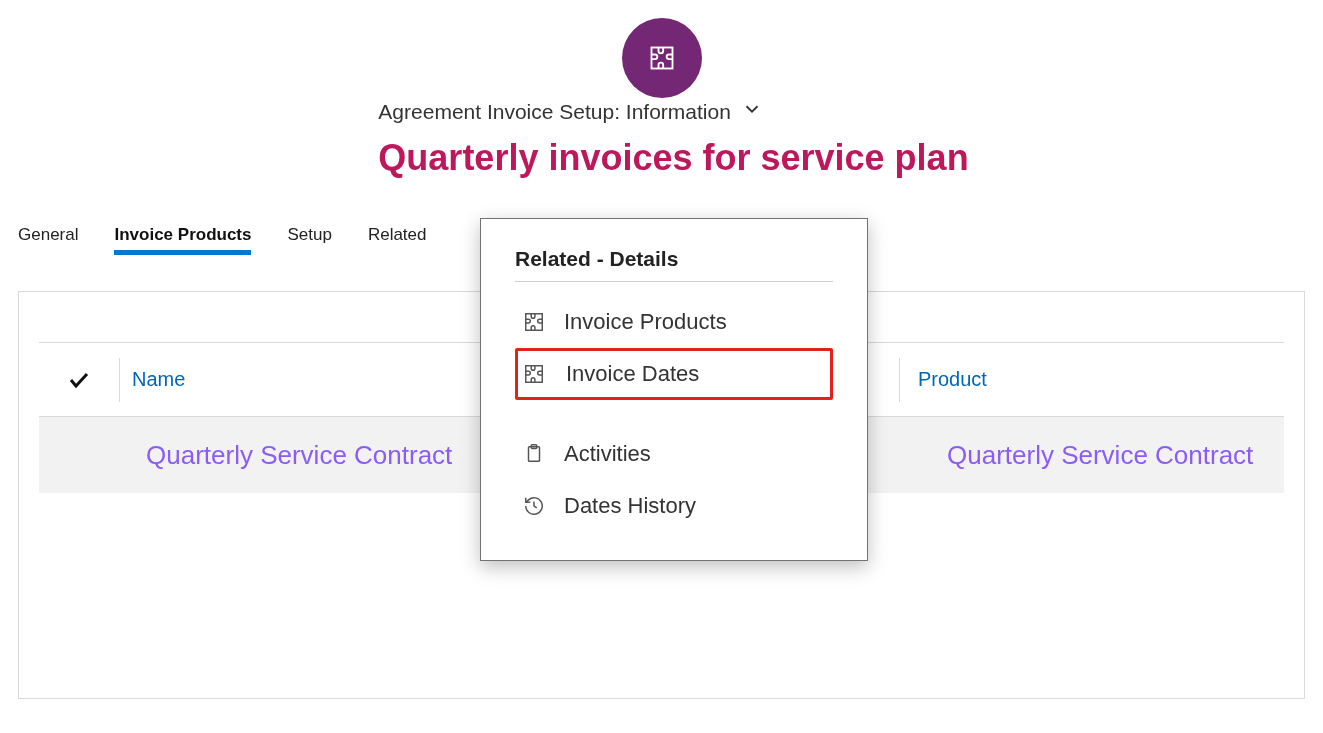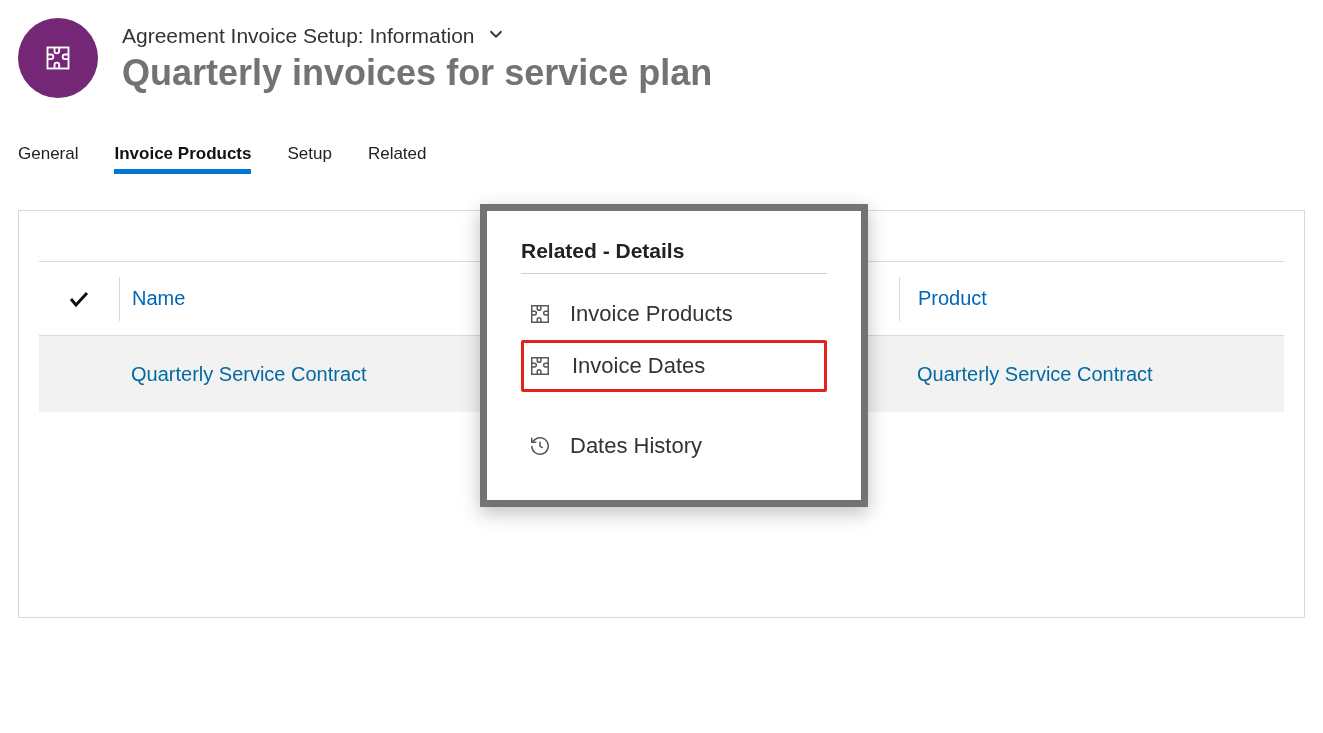--- a/index.html
+++ b/index.html
@@ -9,20 +9,21 @@
     color: #333;
     width: 1323px;
     height: 733px;
     position: relative;
     overflow: hidden;
   }
   .header {
     display: flex;
     align-items: center;
     padding: 18px 18px 0 18px;
+    flex-direction: column;
   }
   .entity-badge {
     width: 80px;
     height: 80px;
     border-radius: 50%;
     background: #742774;
     display: flex;
     align-items: center;
     justify-content: center;
     flex-shrink: 0;
@@ -33,22 +34,22 @@
     display: flex;
     align-items: center;
     color: #333;
     font-size: 21px;
     font-weight: 400;
   }
   .header-row1 .chev { margin-left: 10px; }
   .header-row2 {
     font-size: 36px;
     font-weight: 600;
-    color: #737373;
-    margin-top: 2px;
+    color: #be185d;
+    margin-top: 12px;
   }
   .tabs {
     display: flex;
     gap: 36px;
     padding: 46px 18px 0 18px;
     font-size: 17px;
     color: #222;
   }
   .tab {
     padding-bottom: 8px;
@@ -85,36 +86,37 @@
     color: #0067b8;
   }
   .col-check { width: 80px; display:flex; justify-content:center; }
   .col-name { flex: 0 0 780px; padding-left: 12px; border-left: 1px solid #d9d9d9; height: 44px; display:flex; align-items:center;}
   .col-product { flex: 1; padding-left: 18px; border-left: 1px solid #d9d9d9; height:44px; display:flex; align-items:center;text-align:right;}
   .grid-row {
     display: flex;
     align-items: center;
     height: 76px;
     background: #f2f2f2;
-    font-size: 20px;
-    color: #0369a1;
+    font-size: 26px;
+    color: #8b5cf6;
+    gap: 15px;
   }
   .grid-row .col-check { }
   .grid-row .col-name,
   .grid-row .col-product { border-left: none; height: auto; }
   .check-icon svg { width: 24px; height: 24px; }
 
   
   .dropdown {
     position: absolute;
     left: 480px;
-    top: 204px;
+    top: 218px;
     width: 388px;
     background: #fff;
-    border: 7px solid #737373;
+    border: 1px solid #737373;
     box-shadow: 0 6px 18px rgba(0,0,0,0.25);
     padding: 28px 34px 28px 34px;
     z-index: 10;
   }
   .dd-section-title {
     font-size: 21px;
     font-weight: 700;
     color: #222;
     padding-bottom: 10px;
     border-bottom: 1px solid #cfcfcf;
@@ -207,20 +209,29 @@
             <path d="M9 3v3a2 2 0 1 0 4 0V3 M3 9h3a2 2 0 1 1 0 4H3 M21 9h-3a2 2 0 1 0 0 4h3 M9 21v-3a2 2 0 1 1 4 0v3"></path>
           </svg>
       </span>
       <span>Invoice Dates</span>
     </div>
   </div>
   <div class="dd-section">
     <div class="dd-item">
       <span class="dd-icon">
         <svg viewBox="0 0 24 24" fill="none" stroke="#555" stroke-width="1.6">
+            <rect x="6" y="4" width="12" height="16" rx="1"></rect>
+            <rect x="9" y="2" width="6" height="4" rx="1"></rect>
+          </svg>
+      </span>
+      <span>Activities</span>
+    </div>
+    <div class="dd-item">
+      <span class="dd-icon">
+        <svg viewBox="0 0 24 24" fill="none" stroke="#555" stroke-width="1.6">
             <path d="M3 12a9 9 0 1 0 3-6.7L3 8"></path>
             <polyline points="3 3 3 8 8 8"></polyline>
             <polyline points="12 7 12 12 15 14"></polyline>
           </svg>
       </span>
       <span>Dates History</span>
     </div>
   </div>
 </div>
 

